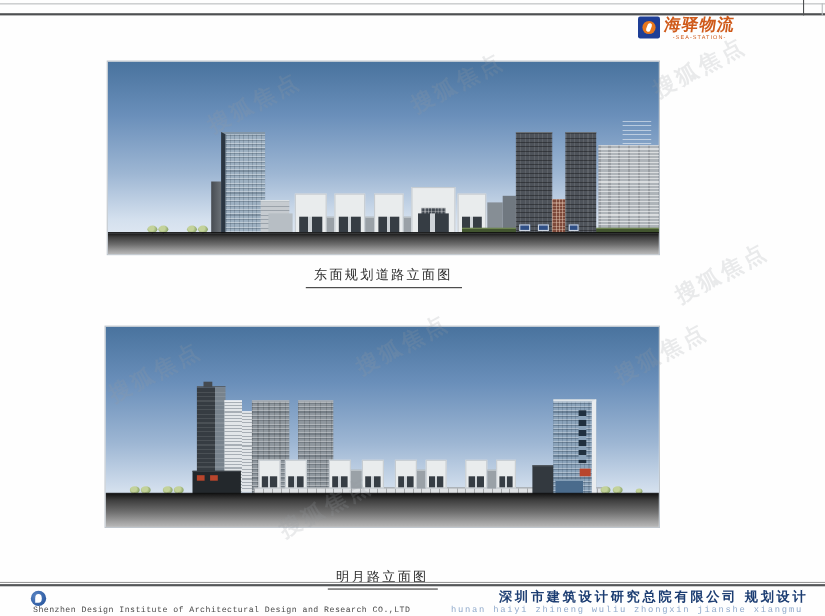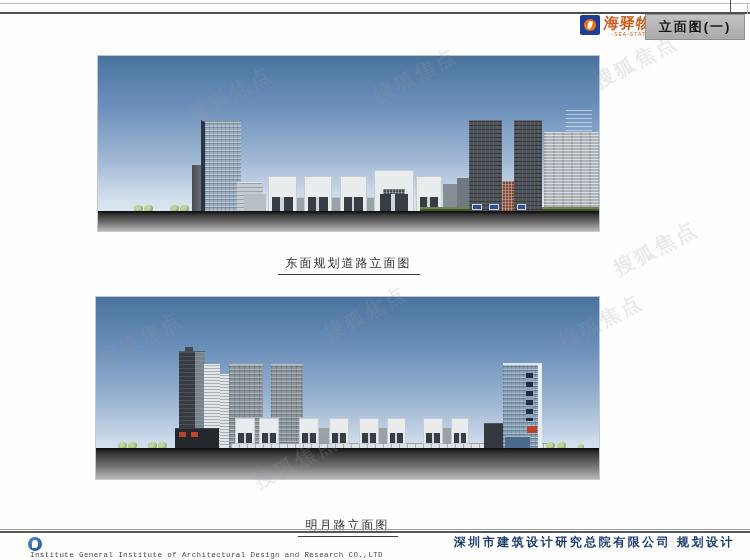--- a/index.html
+++ b/index.html
@@ -110,23 +110,20 @@
   <div class="vtick" style="left:730px;top:0;height:14px;"></div>
   <div class="vtick" style="right:2px;top:3px;height:11px;background:#b9bcbe;"></div>
 
   <div class="brand">
     <div class="logo-mark"></div>
     <div class="brand-text">
       <span class="brand-name">海驿物流</span>
       <span class="brand-sub">-SEA-STATION-</span>
     </div>
   </div>
-  <div class="sheet-title-box">
-    <span>立面图(一)</span>
-  </div>
 
   <div class="figure fig1">
 
     <div class="tree" style="left:36px;bottom:19px;"></div>
     <div class="tree" style="left:46px;bottom:19px;"></div>
     <div class="tree" style="left:72px;bottom:19px;"></div>
     <div class="tree" style="left:82px;bottom:19px;"></div>
 
     <div class="b hazy" style="left:468px;width:26px;height:102px;bottom:19px;"></div>
     <div class="b resid" style="left:446px;width:56px;height:80px;bottom:19px;"></div>
@@ -156,21 +153,21 @@
       <div class="sign-blue" style="left:3px;width:10px;height:6px;bottom:2px;"></div>
       <div class="sign-blue" style="right:3px;width:10px;height:6px;bottom:2px;"></div>
     </div>
     <div class="b lattice" style="left:404px;width:12px;height:31px;bottom:19px;"></div>
     <div class="b twr-dark" style="left:416px;width:28px;height:91px;bottom:19px;">
       <div class="sign-blue" style="left:3px;width:9px;height:6px;bottom:2px;"></div>
     </div>
 
     <div class="ground" style="height:19px;"></div>
   </div>
-  <div class="fig-label" style="left:97px;top:253px;width:503px;">
+  <div class="fig-label" style="left:97px;top:241px;width:503px;">
     <span>东面规划道路立面图</span>
   </div>
 
   <div class="figure fig2">
 
     <div class="tree" style="left:22px;bottom:30px;"></div>
     <div class="tree" style="left:32px;bottom:30px;"></div>
     <div class="tree" style="left:52px;bottom:30px;"></div>
     <div class="tree" style="left:62px;bottom:30px;"></div>
 
@@ -212,22 +209,23 @@
 
     <div class="ground" style="height:30px;"></div>
   </div>
   <div class="fig-label" style="left:95px;top:487px;width:505px;margin-top:28px;">
     <span>明月路立面图</span>
   </div>
 
   <div class="hairline" style="top:529px;background:#9a9a9a;"></div>
   <div class="rule" style="top:531px;background:#555759;"></div>
   <div class="footer-logo"></div>
-  <div class="company-en">Institute General Institute of Architectural Design and Research CO.,LTD</div>
+  <div class="company-en">Shenzhen Design Institute of Architectural Design and Research CO.,LTD</div>
   <div class="project-cn">深圳市建筑设计研究总院有限公司  规划设计</div>
+  <div class="project-py">hunan haiyi zhineng wuliu zhongxin jianshe xiangmu</div>
 
   <div class="wm" style="left:185px;top:80px;">搜狐焦点</div>
   <div class="wm" style="left:370px;top:62px;">搜狐焦点</div>
   <div class="wm" style="left:590px;top:48px;">搜狐焦点</div>
   <div class="wm" style="left:95px;top:325px;">搜狐焦点</div>
   <div class="wm" style="left:320px;top:300px;">搜狐焦点</div>
   <div class="wm" style="left:555px;top:308px;">搜狐焦点</div>
   <div class="wm" style="left:250px;top:448px;">搜狐焦点</div>
   <div class="wm" style="left:610px;top:235px;">搜狐焦点</div>
 

